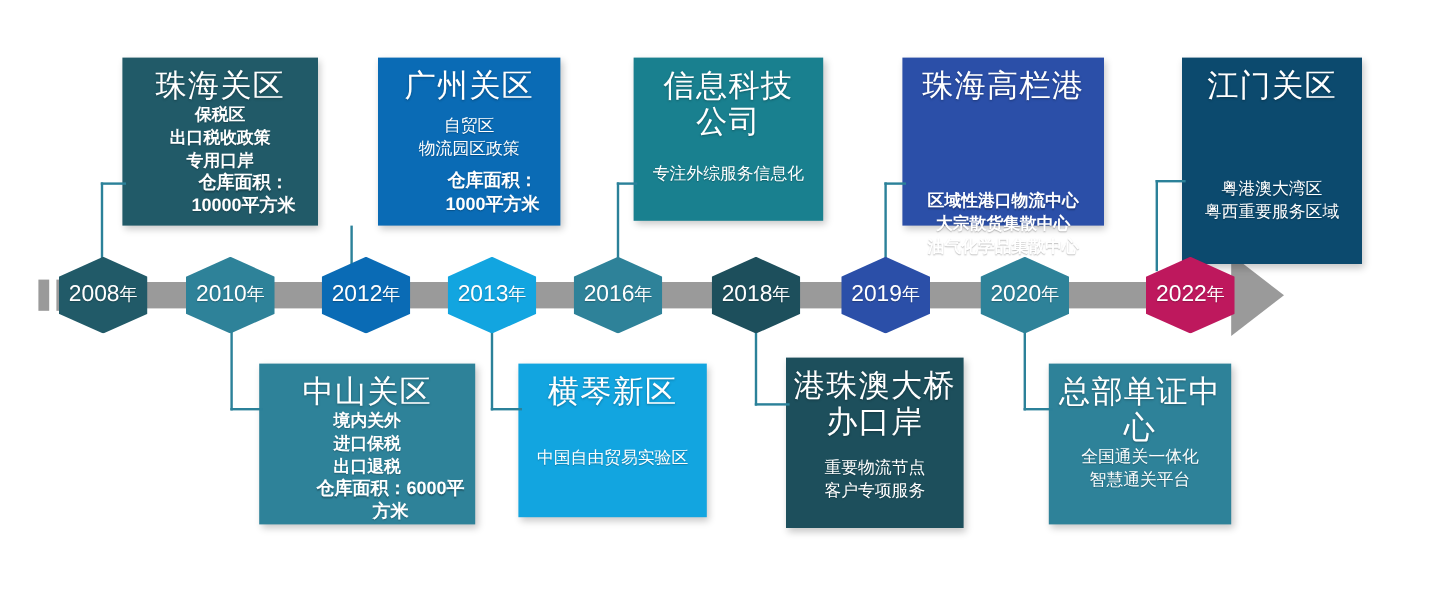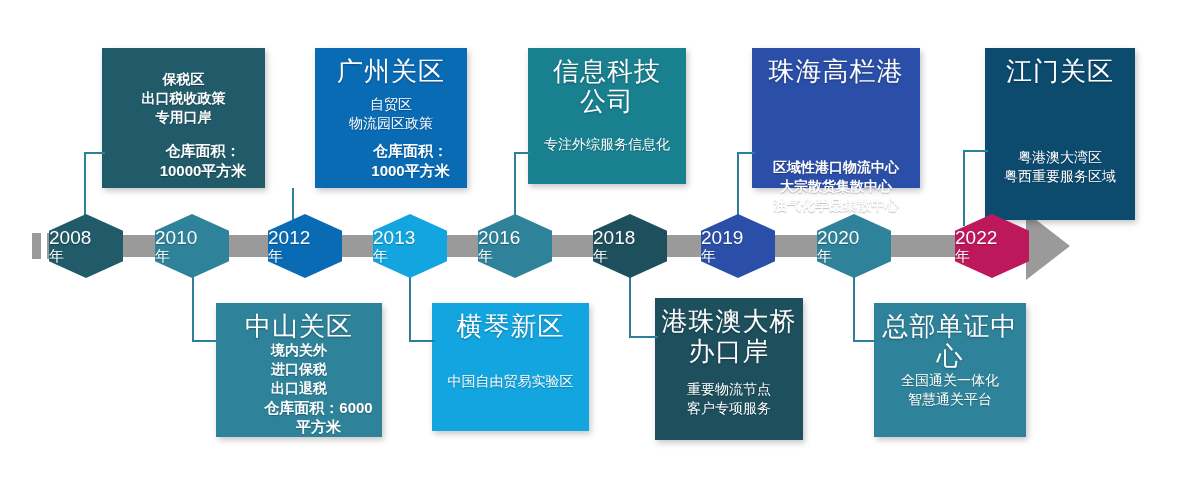--- a/index.html
+++ b/index.html
@@ -51,22 +51,21 @@
     border-left: 44px solid #9a9a9a;
   }
 
   
   .hex {
     position: absolute;
     width: 74px;
     height: 64px;
     clip-path: polygon(50% 0%, 100% 26%, 100% 74%, 50% 100%, 0% 74%, 0% 26%);
     display: flex;
-    flex-direction: column;
-    align-items: flex-start;
+    align-items: center;
     justify-content: center;
     color: #ffffff;
     line-height: 1.05;
     text-shadow: 0 1px 1px rgba(0,0,0,0.25);
   }
   .hex .y {
     font-size: 19px;
     letter-spacing: 0px;
   }
   .hex .suf {
@@ -125,20 +124,21 @@
 <div id="canvas" style="background: rgb(255, 255, 255);">
 
   <div class="spine" style="background: rgb(154, 154, 154);"></div>
   <div class="end-dash d1" style="background: rgb(154, 154, 154);"></div>
   <div class="end-dash d2" style="background: rgb(154, 154, 154);"></div>
   <div class="end-dash d3" style="background: rgb(154, 154, 154);"></div>
   <div class="end-dash d4" style="background: rgb(154, 154, 154);"></div>
   <div class="arrow-head" style="border-left-color: rgb(154, 154, 154);"></div>
 
   <div class="card" style="left: 102px; top: 48px; width: 163px; height: 140px; background: rgb(33, 90, 104);">
+    <div class="title">珠海关区</div>
     <div class="sp"></div>
     <div class="lines bold">保税区
 出口税收政策
 专用口岸</div>
     <div class="sp"></div>
     <div class="foot">仓库面积：10000平方米</div>
   </div>
 
   <div class="conn" style="left: 84px; top: 152px; width: 19px; height: 72px; border-left-width: 2px; border-top-width: 2px; border-color: rgb(43, 129, 153);"></div>
 
@@ -173,21 +173,21 @@
 
   <div class="card" style="left: 985px; top: 48px; width: 150px; height: 172px; background: #0c4a6e;">
     <div class="title">江门关区</div>
     <div class="sp"></div>
     <div class="lines">粤港澳大湾区
 粤西重要服务区域</div>
     <div class="sp" style="flex:0 0 26px;"></div>
   </div>
   <div class="conn" style="left: 963px; top: 150px; width: 23px; height: 74px; border-left-width: 2px; border-top-width: 2px; border-color: rgb(43, 129, 153);"></div>
 
-  <div class="card" style="left: 216px; top: 303px; width: 166px; height: 134px; background: rgb(46, 130, 153);">
+  <div class="card" style="left: 216px; top: 303px; width: 180px; height: 134px; background: rgb(46, 130, 153);">
     <div class="title">中山关区</div>
     <div class="sp"></div>
     <div class="lines bold">境内关外
 进口保税
 出口退税</div>
     <div class="sp"></div>
     <div class="foot">仓库面积：6000平方米</div>
   </div>
   <div class="conn" style="left: 192px; top: 268px; width: 25px; height: 72px; border-left-width: 2px; border-bottom-width: 2px; border-color: rgb(43, 129, 153);"></div>
 

